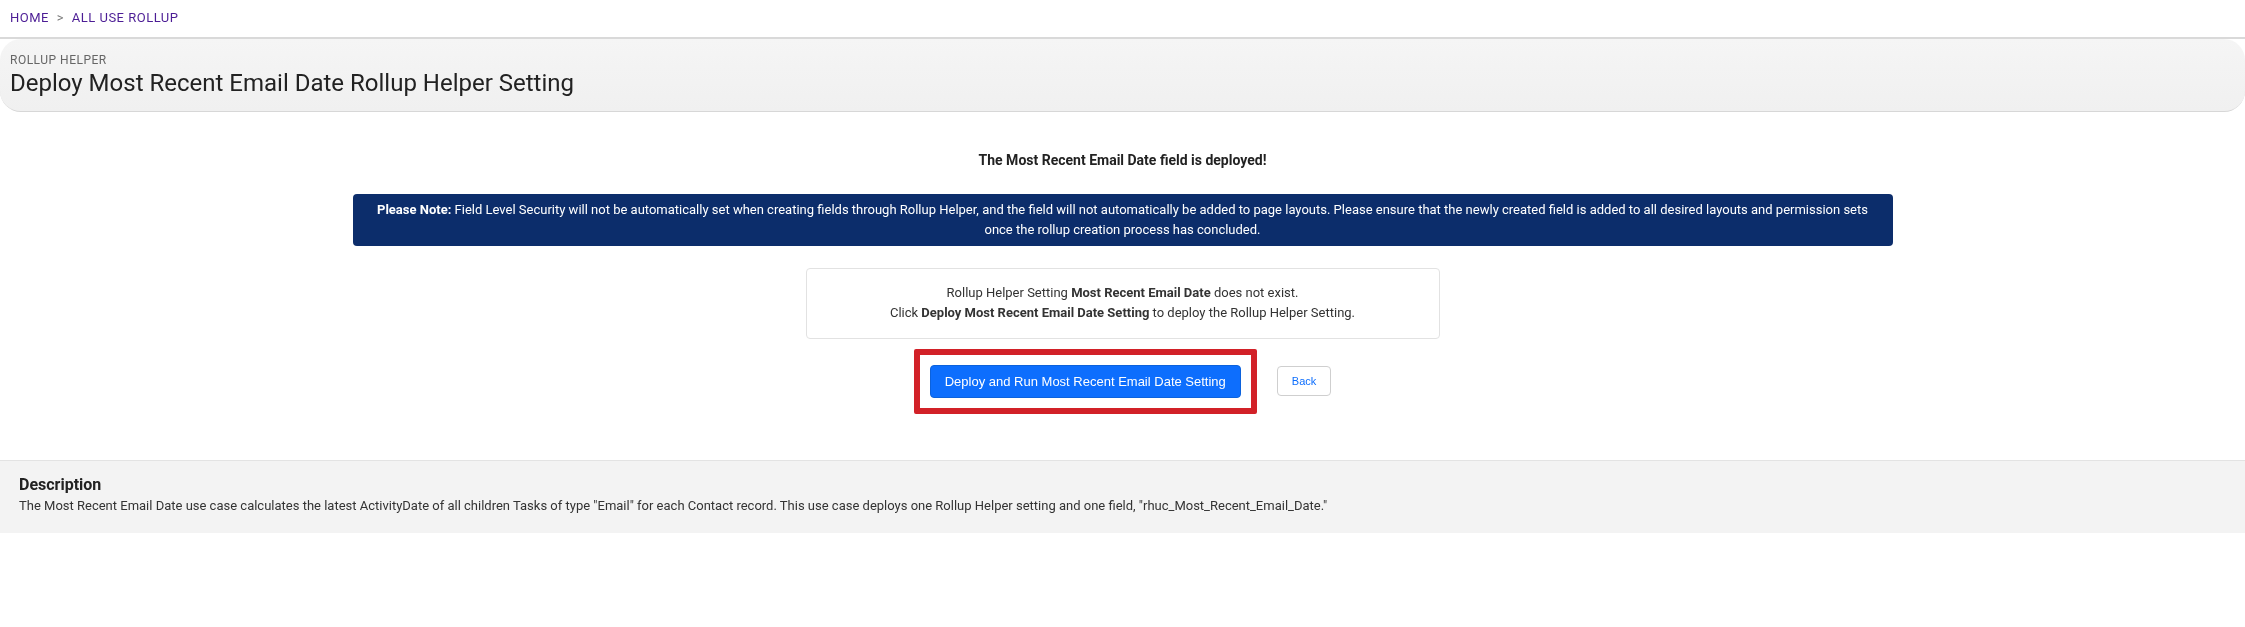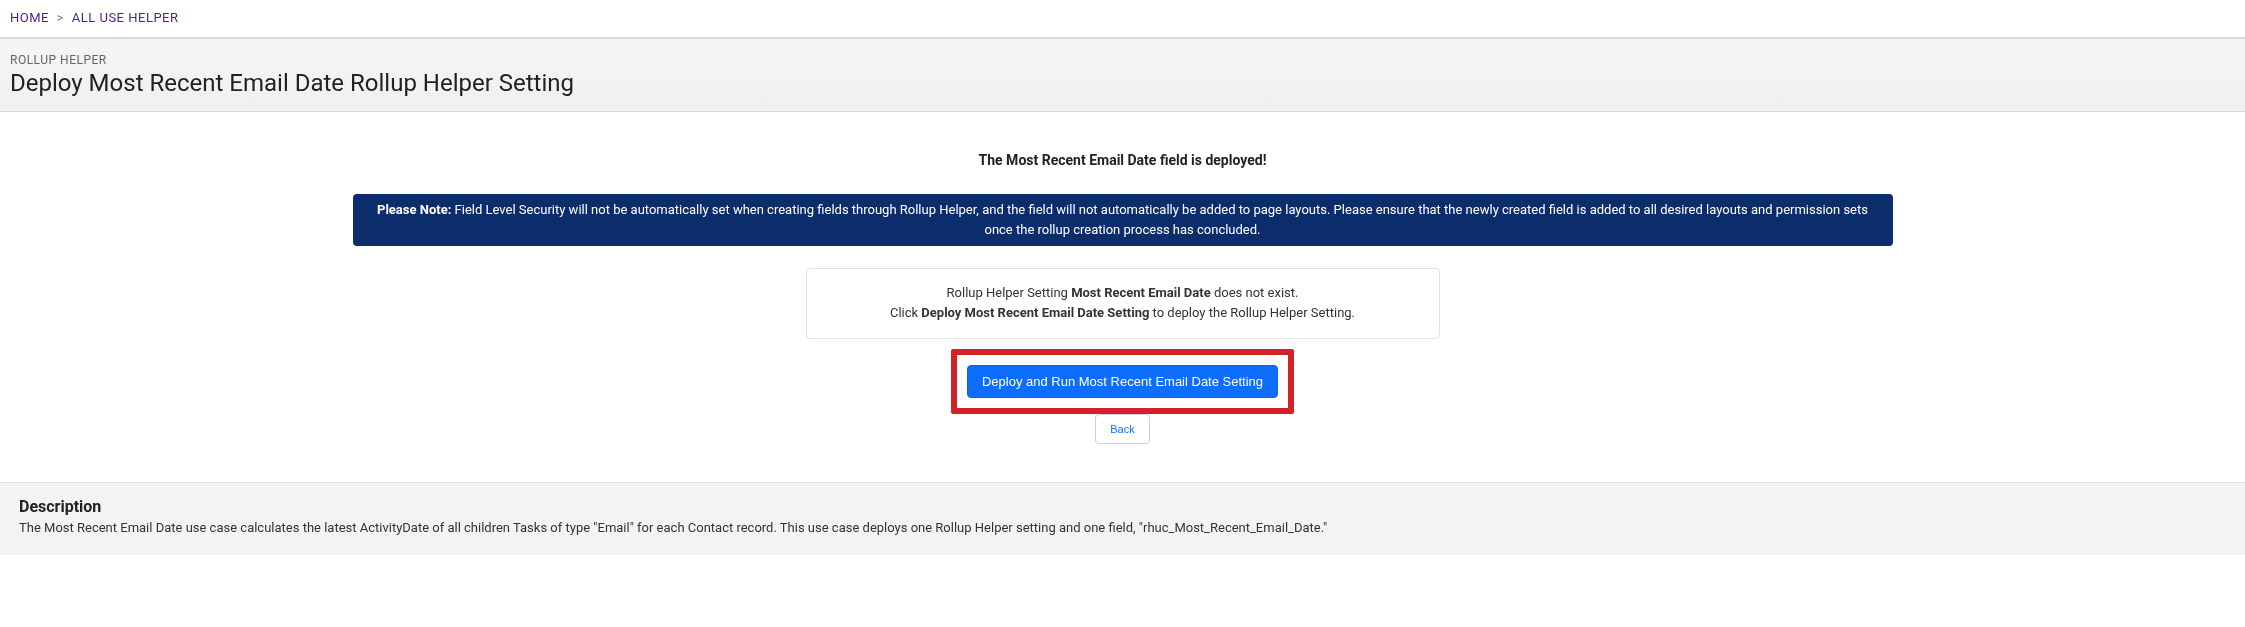--- a/index.html
+++ b/index.html
@@ -21,20 +21,21 @@
     text-decoration: none;
   }
   .breadcrumb .sep {
     color: #7a7a7a;
     margin: 0 4px;
   }
   .header-band {
     background: linear-gradient(#f5f5f5, #f0f0f0);
     border-bottom: 1px solid #d7d7d7;
     padding: 14px 10px 14px 10px;
+    border-radius: 21px;
   }
   .header-sub {
     font-size: 12px;
     letter-spacing: 0.5px;
     color: #666;
     text-transform: uppercase;
     margin-bottom: 2px;
   }
   .header-title {
     font-size: 24px;
@@ -69,26 +70,25 @@
     margin: 0 auto 10px auto;
     padding: 14px 18px;
     text-align: center;
     font-size: 13px;
     line-height: 1.55;
     color: #333;
   }
   .info-card b { font-weight: 700; }
   .actions {
     width: 534px;
-    margin: 6px auto 8px auto;
+    margin: 6px auto 16px auto;
     display: flex;
     justify-content: center;
     align-items: center;
-    gap: 0;
-    flex-direction: column;
+    gap: 20px;
   }
   .highlight-frame {
     border: 6px solid #d22128;
     padding: 10px 10px;
     display: inline-flex;
     align-items: center;
     justify-content: center;
     border-radius: 2px;
   }
   .btn-primary {
@@ -124,21 +124,21 @@
     font-size: 13px;
     color: #333;
   }
 </style>
 </head>
 <body>
 
 <div class="breadcrumb">
   <a href="#">HOME</a>
   <span class="sep">&gt;</span>
-  <a href="#">ALL USE HELPER</a>
+  <a href="#">ALL USE ROLLUP</a>
 </div>
 
 <div class="header-band">
   <div class="header-sub">ROLLUP HELPER</div>
   <div class="header-title">Deploy Most Recent Email Date Rollup Helper Setting</div>
 </div>
 
 <div class="content">
   <div class="status-line">The Most Recent Email Date field is deployed!</div>
 

